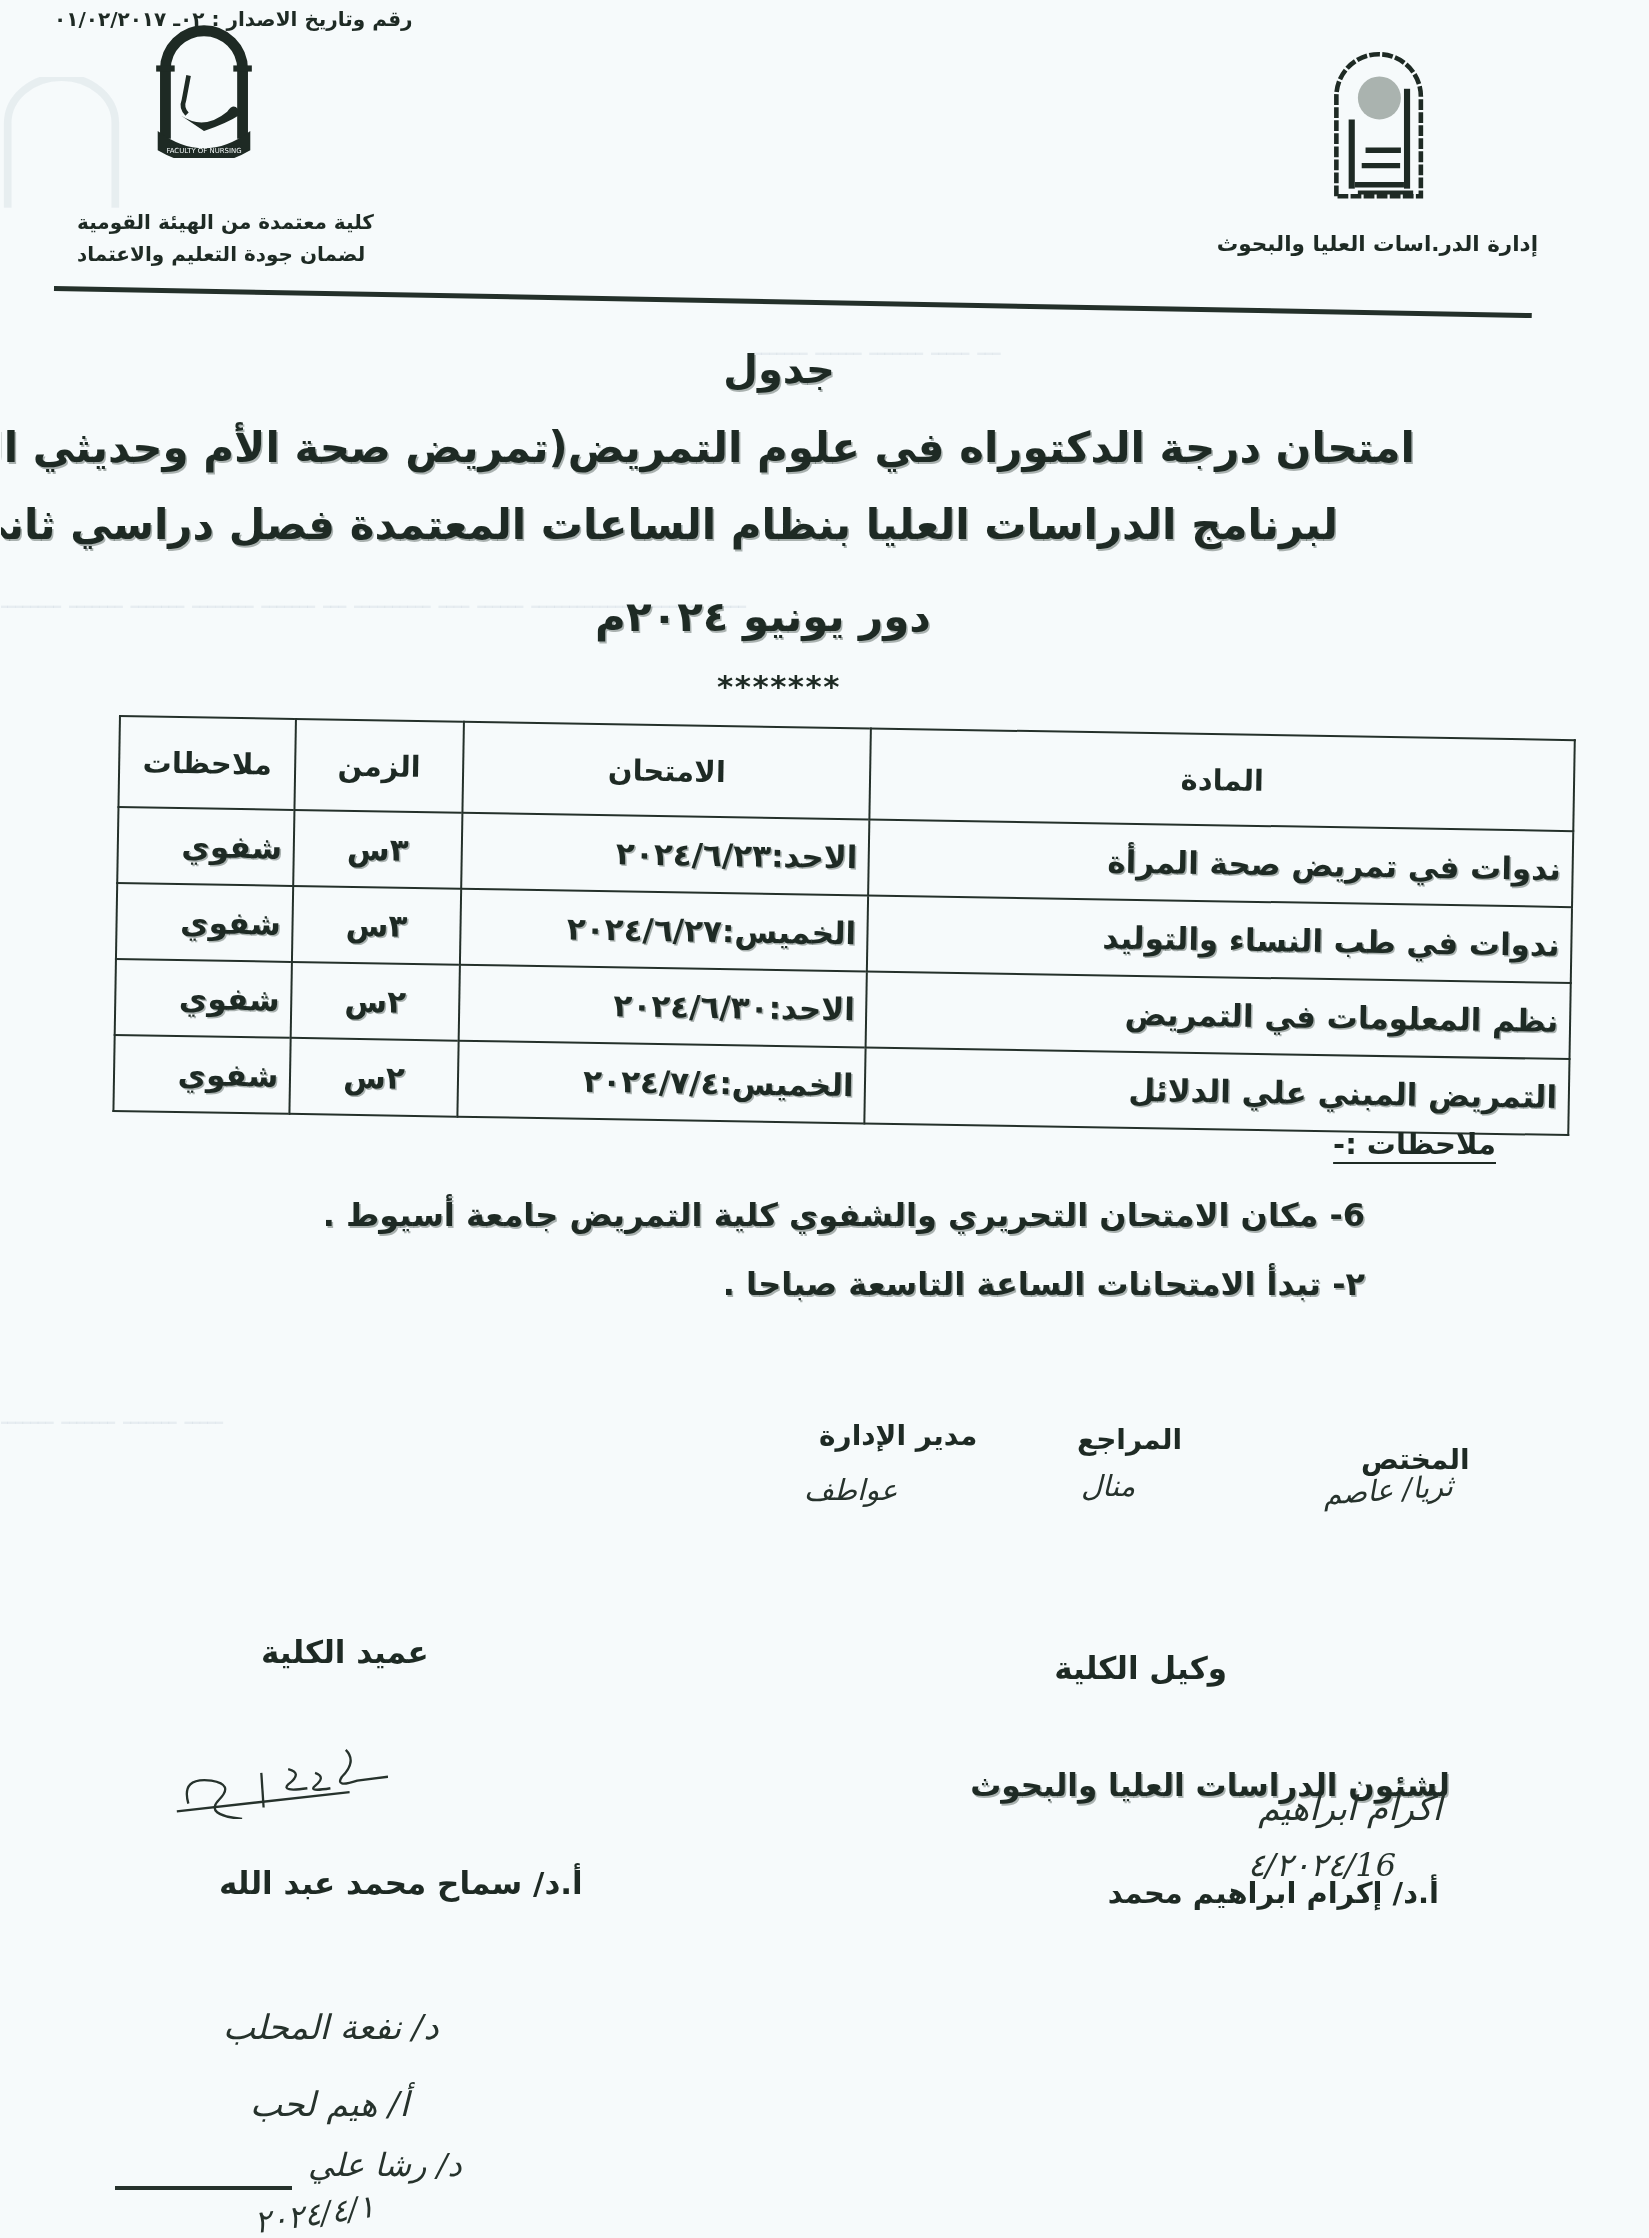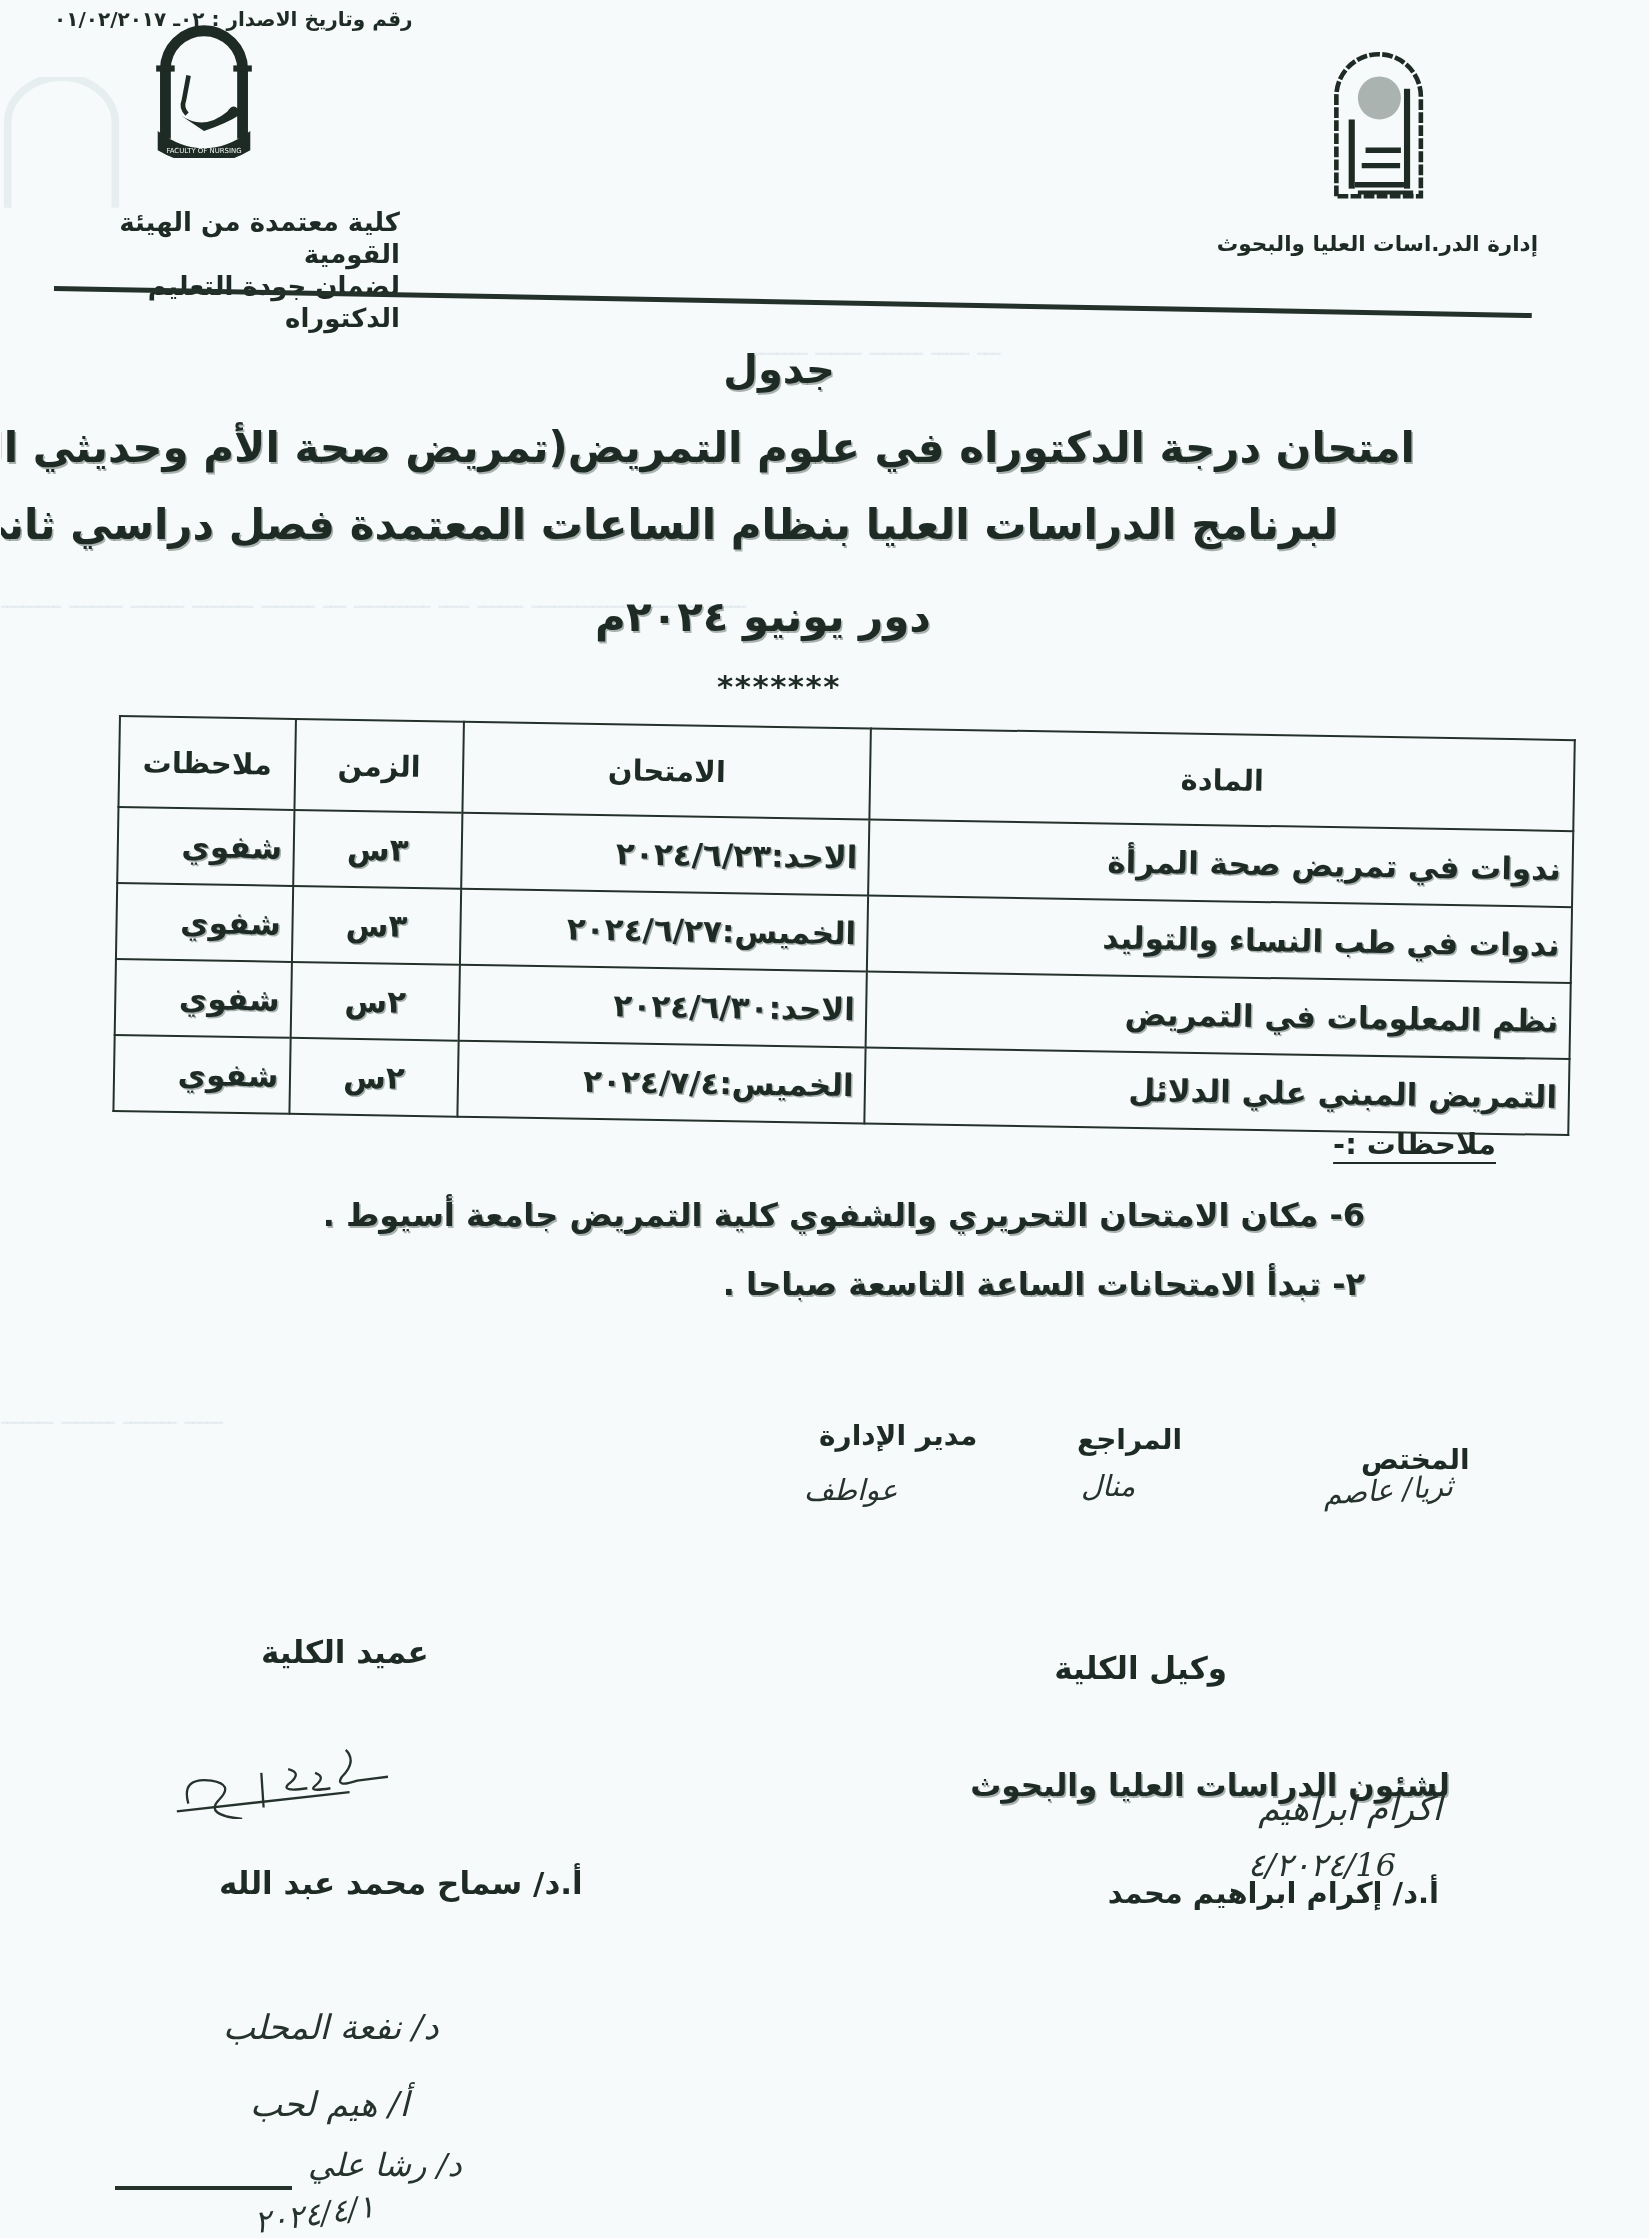--- a/index.html
+++ b/index.html
@@ -9,21 +9,21 @@
     color: #1e2a24;
     font-family: "DejaVu Sans", sans-serif;
     direction: rtl;
   }
   .abs { position: absolute; }
   .shadow { text-shadow: 1.5px 1.5px 0 rgba(30,42,36,0.35); }
   .faint { color: rgba(120,150,170,0.12); font-size: 26px; white-space: nowrap; }
 
   
   #issue-line { left: 54px; top: 8px; font-size: 20px; font-weight: bold; white-space: nowrap; line-height: 23px; }
-  #faculty-accr { left: 77px; top: 206px; width: 323px; text-align: right; font-size: 26px; font-weight: bold; line-height: 32px; }
+  #faculty-accr { left: 77px; top: 206px; width: 323px; text-align: left; font-size: 20px; font-weight: bold; line-height: 32px; }
   #dept-name { right: 112px; top: 231px; font-size: 21.5px; font-weight: bold; white-space: nowrap; }
   #header-rule { left: 54px; top: 286px; width: 1478px; height: 4.6px; background: #24302a; transform: rotate(1.05deg); transform-origin: left center; }
 
   
   #faculty-logo { left: 150px; top: 23px; width: 108px; height: 135px; }
   #univ-logo { left: 1327px; top: 35px; width: 104px; height: 169px; }
   #ghost-logo { left: 0px; top: 77px; width: 123px; height: 131px; opacity: 0.08; }
 
   
   .title { left: 0; width: 1650px; text-align: center; font-weight: bold; white-space: nowrap; }
@@ -108,21 +108,21 @@
   <path d="M36 195 H100 M45 170 H95 M50 150 H96" stroke="#1e2a24" stroke-width="7" fill="none"></path>
   <path d="M40 205 H112" stroke="#1e2a24" stroke-width="5"></path>
 </svg>
 
 <svg id="ghost-logo" class="abs" viewBox="0 0 160 170">
   <path d="M10 170 V60 A70 60 0 0 1 150 60 V170" fill="none" stroke="#4a6a80" stroke-width="10"></path>
 </svg>
 
 <div id="faculty-accr" class="abs">
   <div>كلية معتمدة من الهيئة القومية</div>
-  <div>لضمان جودة التعليم الدكتوراه</div>
+  <div>لضمان جودة التعليم والاعتماد</div>
 </div>
 
 <div id="dept-name" class="abs">إدارة الدر.اسات العليا والبحوث</div>
 <div id="header-rule" class="abs"></div>
 
 <div id="t-jadwal" class="abs title shadow">جدول</div>
 <div id="t-line1" class="abs title shadow">امتحان درجة الدكتوراه في علوم التمريض(تمريض صحة الأم وحديثي الولادة)</div>
 <div id="t-line2" class="abs title shadow">لبرنامج الدراسات العليا بنظام الساعات المعتمدة فصل دراسي ثاني</div>
 <div id="t-line3" class="abs title shadow">دور يونيو ٢٠٢٤م</div>
 <div id="t-stars" class="abs title">*******</div>

